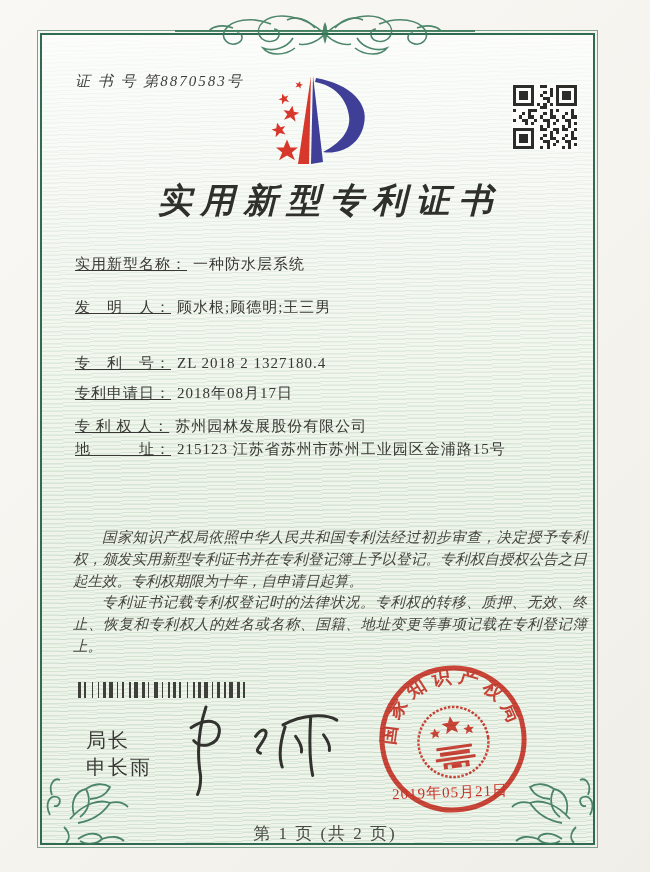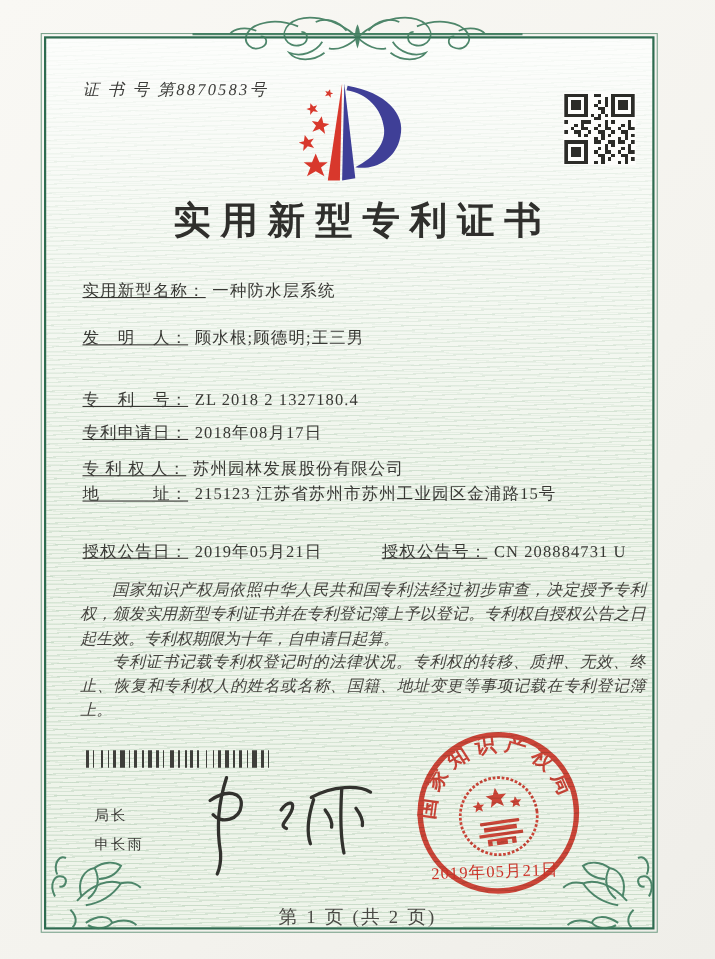--- a/index.html
+++ b/index.html
@@ -29,35 +29,35 @@
   .content{position:absolute;inset:0;}
   .cert-no{
     position:absolute;left:75px;top:72px;
     font-size:15px;color:#3d3d3a;letter-spacing:2px;font-style:italic;
   }
   .logo{position:absolute;left:253px;top:72px;width:122px;height:98px;}
   .qr{position:absolute;left:512px;top:84px;width:64px;height:64px;background:#fdfdfb;padding:1px;}
   .title{
     position:absolute;left:0;right:0;top:178px;
     text-align:center;font-size:34px;font-weight:700;color:#2f2f2c;
-    letter-spacing:9px;text-indent:9px;
+    letter-spacing:9px;text-indent:9px;font-style:italic;
   }
   .field-row{position:absolute;left:75px;right:58px;font-size:15px;color:#383834;}
   .flabel{white-space:pre;letter-spacing:1px;text-decoration:underline;}
   .fvalue{margin-left:6px;letter-spacing:1px;}
   .second-pair{margin-left:54px;}
   .notice{
     position:absolute;left:73px;top:527px;width:514px;
     font-size:14.5px;line-height:21.8px;color:#45443f;
     text-align:justify;
     font-style:italic;
   }
   .notice p{margin:0;text-indent:2em;}
   .barcode{position:absolute;left:78px;top:682px;width:172px;height:16px;}
-  .signer{position:absolute;left:86px;top:727px;font-size:13px;color:#3a3a36;line-height:27px;letter-spacing:2px;}
+  .signer{position:absolute;left:86px;top:727px;font-size:20px;color:#3a3a36;line-height:27px;letter-spacing:2px;}
   .signature{position:absolute;left:168px;top:692px;width:190px;height:105px;transform:rotate(-3deg);}
   .seal{position:absolute;left:378px;top:664px;width:150px;height:150px;opacity:.92;mix-blend-mode:multiply;transform:rotate(-8deg);}
   .seal-date{
     position:absolute;left:392px;top:783px;width:130px;
     font-size:15px;color:#cb3227;letter-spacing:1px;transform:rotate(-2deg);
     white-space:nowrap;
   }
   .footer{
     position:absolute;left:0;right:0;top:822px;text-align:center;
     font-size:17px;color:#4a4a45;letter-spacing:2px;
@@ -251,23 +251,20 @@
     </div>
     <div class="field-row" style="top:384px">
       <span class="flabel">专利申请日：</span><span class="fvalue">2018年08月17日</span>
     </div>
     <div class="field-row" style="top:417px">
       <span class="flabel">专 利 权 人：</span><span class="fvalue">苏州园林发展股份有限公司</span>
     </div>
     <div class="field-row" style="top:440px">
       <span class="flabel">地　　　址：</span><span class="fvalue">215123 江苏省苏州市苏州工业园区金浦路15号</span>
     </div>
-    <div class="field-row" style="top:492px">
-      <span class="flabel">授权公告日：</span><span class="fvalue">2019年05月21日</span><span class="flabel second-pair">授权公告号：</span><span class="fvalue">CN 208884731 U</span>
-    </div>
 
     <div class="notice">
       <p>国家知识产权局依照中华人民共和国专利法经过初步审查，决定授予专利权，颁发实用新型专利证书并在专利登记簿上予以登记。专利权自授权公告之日起生效。专利权期限为十年，自申请日起算。</p>
       <p>专利证书记载专利权登记时的法律状况。专利权的转移、质押、无效、终止、恢复和专利权人的姓名或名称、国籍、地址变更等事项记载在专利登记簿上。</p>
     </div>
 
     <svg class="barcode" id="barcode-svg" viewBox="0 0 172 16" preserveAspectRatio="none" shape-rendering="crispEdges">
         <rect x="0" y="0" width="2.7" height="16" fill="#3f3f3b"></rect>
         <rect x="6.25" y="0" width="1.35" height="16" fill="#3f3f3b"></rect>
         <rect x="13.85" y="0" width="1.35" height="16" fill="#3f3f3b"></rect>

